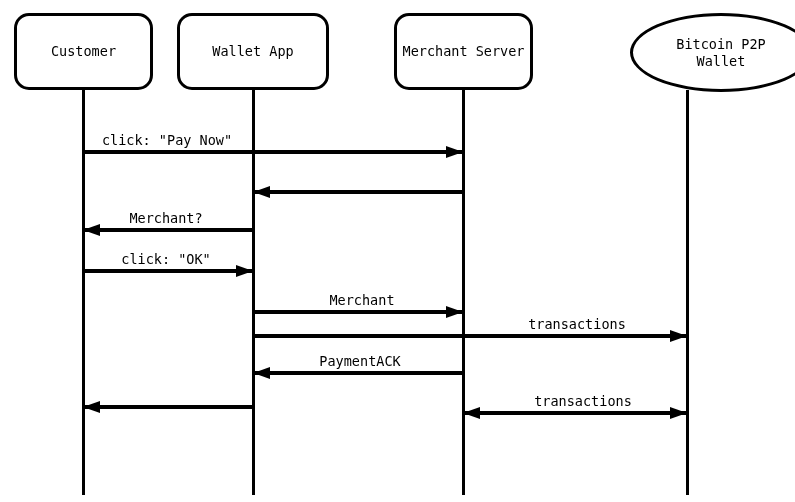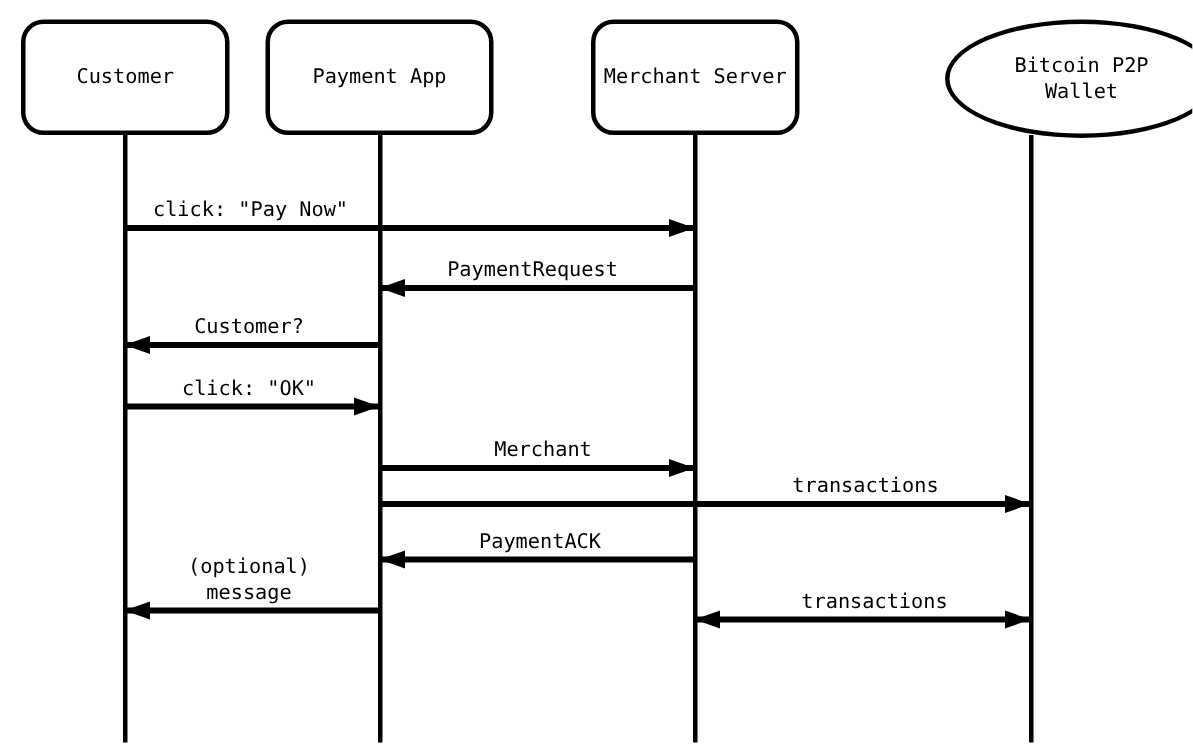--- a/index.html
+++ b/index.html
@@ -57,47 +57,45 @@
     line-height: 16.5px;
     white-space: pre;
   }
 </style>
 </head>
 <body>
 
 <div id="stage" style="--bg-color: #ffffff; --line-color: #000000; --text-color: #000000; width: 795px; height: 502px;">
     <div class="actor rect" style="left: 14px; top: 13px; width: 139px; height: 77px;"><div>Customer</div></div>
     <div class="lifeline" style="left: 81.5px; top: 88px; width: 3px; height: 407px;"></div>
-    <div class="actor rect" style="left: 177px; top: 13px; width: 152px; height: 77px;"><div>Payment App</div></div>
+    <div class="actor rect" style="left: 177px; top: 13px; width: 152px; height: 77px;"><div>Wallet App</div></div>
     <div class="lifeline" style="left: 251.5px; top: 88px; width: 3px; height: 407px;"></div>
     <div class="actor rect" style="left: 394px; top: 13px; width: 139px; height: 77px;"><div>Merchant Server</div></div>
     <div class="lifeline" style="left: 461.5px; top: 88px; width: 3px; height: 407px;"></div>
     <div class="actor ellipse" style="left: 630px; top: 13px; width: 182px; height: 79px;"><div>Bitcoin P2P</div><div>Wallet</div></div>
     <div class="lifeline" style="left: 685.5px; top: 90px; width: 3px; height: 405px;"></div>
     <div class="msg-line" style="left: 83px; top: 150px; width: 380px; height: 4px;"></div>
     <div class="arrowhead right" style="left: 446px; top: 146px;"></div>
     <div class="msg-label" style="left: 167px; top: 131.5px;"><div>click: "Pay Now"</div></div>
     <div class="msg-line" style="left: 253px; top: 190px; width: 210px; height: 4px;"></div>
     <div class="arrowhead left" style="left: 253px; top: 186px;"></div>
-    <div class="msg-label" style="left: 355px; top: 171.5px;"><div>PaymentRequest</div></div>
     <div class="msg-line" style="left: 83px; top: 228px; width: 170px; height: 4px;"></div>
     <div class="arrowhead left" style="left: 83px; top: 224px;"></div>
-    <div class="msg-label" style="left: 166px; top: 209.5px;"><div>Customer?</div></div>
+    <div class="msg-label" style="left: 166px; top: 209.5px;"><div>Merchant?</div></div>
     <div class="msg-line" style="left: 83px; top: 269px; width: 170px; height: 4px;"></div>
     <div class="arrowhead right" style="left: 236px; top: 265px;"></div>
     <div class="msg-label" style="left: 166px; top: 250.5px;"><div>click: "OK"</div></div>
     <div class="msg-line" style="left: 253px; top: 310px; width: 210px; height: 4px;"></div>
     <div class="arrowhead right" style="left: 446px; top: 306px;"></div>
     <div class="msg-label" style="left: 362px; top: 291.5px;"><div>Merchant</div></div>
     <div class="msg-line" style="left: 253px; top: 334px; width: 434px; height: 4px;"></div>
     <div class="arrowhead right" style="left: 670px; top: 330px;"></div>
     <div class="msg-label" style="left: 577px; top: 315.5px;"><div>transactions</div></div>
     <div class="msg-line" style="left: 253px; top: 371px; width: 210px; height: 4px;"></div>
     <div class="arrowhead left" style="left: 253px; top: 367px;"></div>
     <div class="msg-label" style="left: 360px; top: 352.5px;"><div>PaymentACK</div></div>
     <div class="msg-line" style="left: 83px; top: 405px; width: 170px; height: 4px;"></div>
     <div class="arrowhead left" style="left: 83px; top: 401px;"></div>
-    <div class="msg-label" style="left: 166px; top: 370px;"><div>(optional)</div><div>message</div></div>
     <div class="msg-line" style="left: 463px; top: 411px; width: 224px; height: 4px;"></div>
     <div class="arrowhead left" style="left: 463px; top: 407px;"></div>
     <div class="arrowhead right" style="left: 670px; top: 407px;"></div>
     <div class="msg-label" style="left: 583px; top: 392.5px;"><div>transactions</div></div>
   </div>
 
 </body></html>

